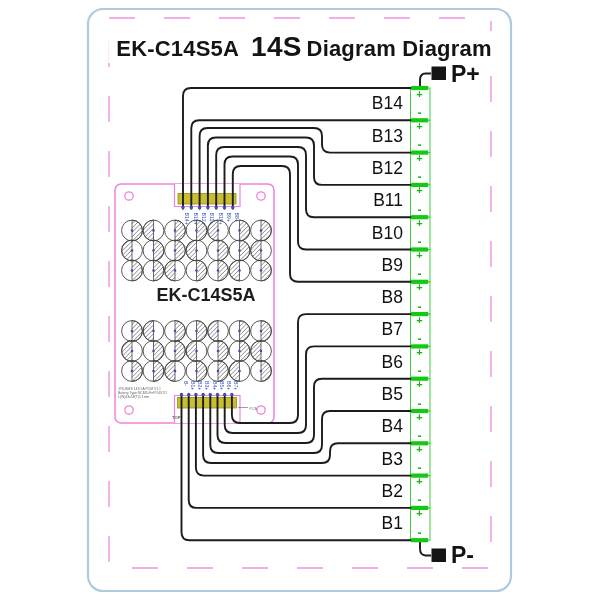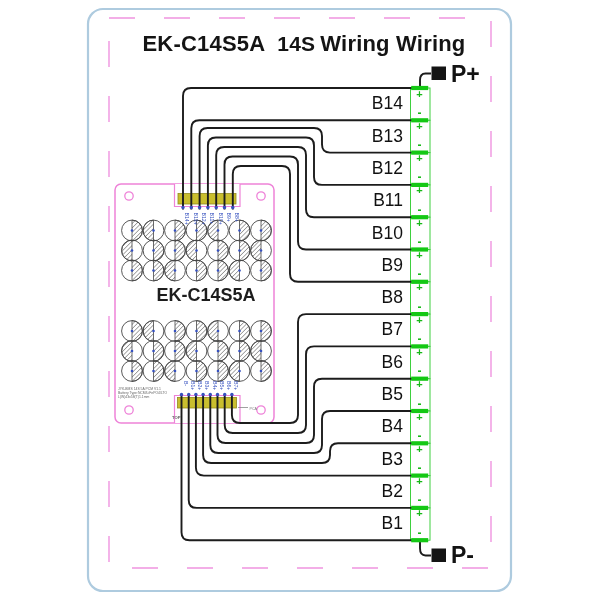--- a/index.html
+++ b/index.html
@@ -2,21 +2,21 @@
 <html><head>
 <meta charset="utf-8">
 <style>
   html,body{margin:0;padding:0;background:#fff;}
   .stage{position:relative;width:600px;height:600px;background:#fff;
          font-family:"Liberation Sans",sans-serif;overflow:hidden;}
   .stage svg{position:absolute;left:0;top:0;}
   .title{position:absolute;top:31px;left:304px;transform:translateX(-50%);
          white-space:nowrap;font-size:22px;font-weight:700;color:#141414;
          background:#fff;padding:0 8px;letter-spacing:.2px;}
-  .title .series{font-weight:800;margin-left:12px;margin-right:5px;font-size:21px;}
+  .title .series{font-weight:800;margin-left:12px;margin-right:5px;font-size:28px;}
   text{font-family:"Liberation Sans",sans-serif;}
 </style>
 </head>
 <body>
 
 <div class="stage" style="--wire: #1c1c1c; --pink: #ee82d8; --dash: #f094e0; --yellow: #c9be2e; --yellowEdge: #938b1e; --frame: #aecbdf;">
 
   <svg width="600" height="600" viewBox="0 0 600 600">
     <defs>
       <pattern id="hatch" width="3.1" height="3.1" patternUnits="userSpaceOnUse" patternTransform="rotate(45)">
@@ -311,15 +311,15 @@
         <text x="403" y="529.1999999999999" font-size="17.5" fill="#111" text-anchor="end">B1</text>
       </g>
 
     <rect x="431.5" y="66.5" width="14.5" height="13.5" fill="#141414"></rect>
     <text x="451" y="81.5" font-size="23" font-weight="600" fill="#131313">P+</text>
     <rect x="431.5" y="548.5" width="14.5" height="13.5" fill="#141414"></rect>
     <text x="451" y="563" font-size="23" font-weight="600" fill="#131313">P-</text>
   </svg>
 
   <div class="title">
-    <span>EK-C14S5A</span><span class="series">14S</span><span>Wiring Wiring</span>
+    <span>EK-C14S5A</span><span class="series">14S</span><span>Diagram Diagram</span>
   </div>
 </div>
 
 </body></html>

